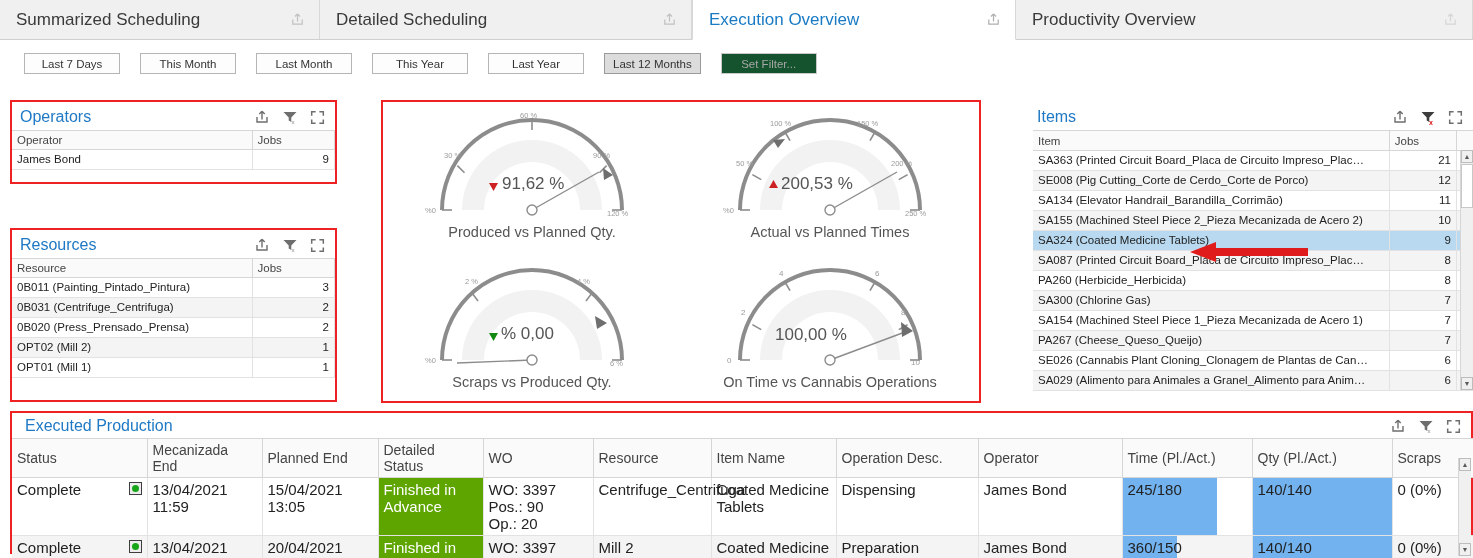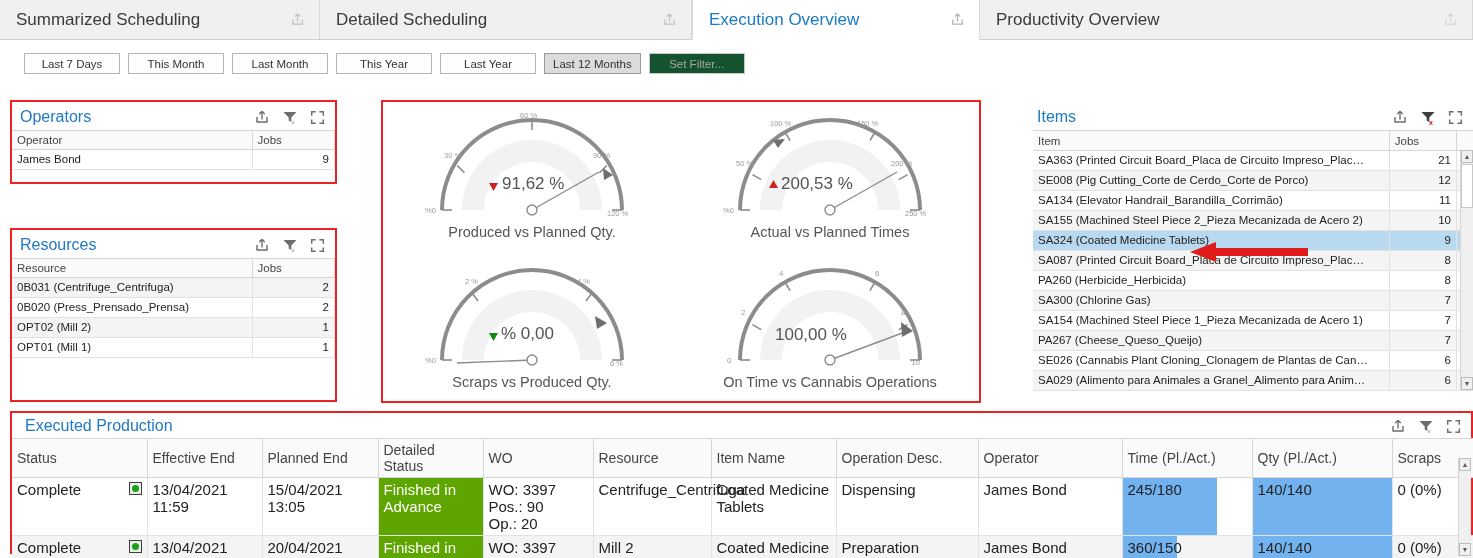--- a/index.html
+++ b/index.html
@@ -32,31 +32,31 @@
   .tab.active {
     background: #ffffff;
     color: #1a7bc4;
     border-bottom: 1px solid #ffffff;
     margin-bottom: -1px;
     border-left: 1px solid #d8d8d8;
   }
   .tab .share { margin-left: 58px; opacity: .55; }
   .tab.t0 { width: 320px; }
   .tab.t1 { width: 372px; }
-  .tab.t2 { width: 288px; }
+  .tab.t2 { width: 324px; }
   .tab.t3 { flex: 1 1 auto; }
 
   .icon { display:inline-block; vertical-align:middle; line-height:0; }
 
   
   .filterbar {
     position: absolute; left: 0; top: 41px;
     width: 100%; height: 45px;
     display: flex; align-items: center;
-    padding-left: 24px; gap: 8px;
+    padding-left: 24px; gap: 20px;
     background: #fff;
   }
   .fbtn {
     height: 21px; min-width: 96px;
     background: #fdfdfd;
     border: 1px solid #b5b5b5;
     font-size: 11.5px; color: #333;
     display:flex; align-items:center; justify-content:center;
     font-family: "Liberation Sans", sans-serif;
     padding: 0 8px;
@@ -280,20 +280,24 @@
       </span>
     </div>
     <table class="grid" id="resgrid">
       <thead>
           <tr>
         <th class="c1">Resource</th>
         <th>Jobs</th>
       </tr>
         </thead>
       <tbody>
+        <tr>
+          <td>0B011 (Painting_Pintado_Pintura)</td>
+          <td class="num">3</td>
+        </tr>
         <tr class="alt">
           <td>0B031 (Centrifuge_Centrifuga)</td>
           <td class="num">2</td>
         </tr>
         <tr>
           <td>0B020 (Press_Prensado_Prensa)</td>
           <td class="num">2</td>
         </tr>
         <tr class="alt">
           <td>OPT02 (Mill 2)</td>
@@ -592,21 +596,21 @@
           <col style="width:125px">
             <col style="width:142px">
             <col style="width:144px">
           <col style="width:130px">
             <col style="width:140px">
             <col style="width:100px">
         </colgroup>
         <thead>
             <tr>
           <th>Status</th>
-          <th>Effective End</th>
+          <th>Mecanizada End</th>
           <th>Planned End</th>
           <th>Detailed Status</th>
           <th>WO</th>
           <th>Resource</th>
           <th>Item Name</th>
           <th>Operation Desc.</th>
           <th>Operator</th>
           <th>Time (Pl./Act.)</th>
           <th>Qty (Pl./Act.)</th>
           <th>Scraps</th>

